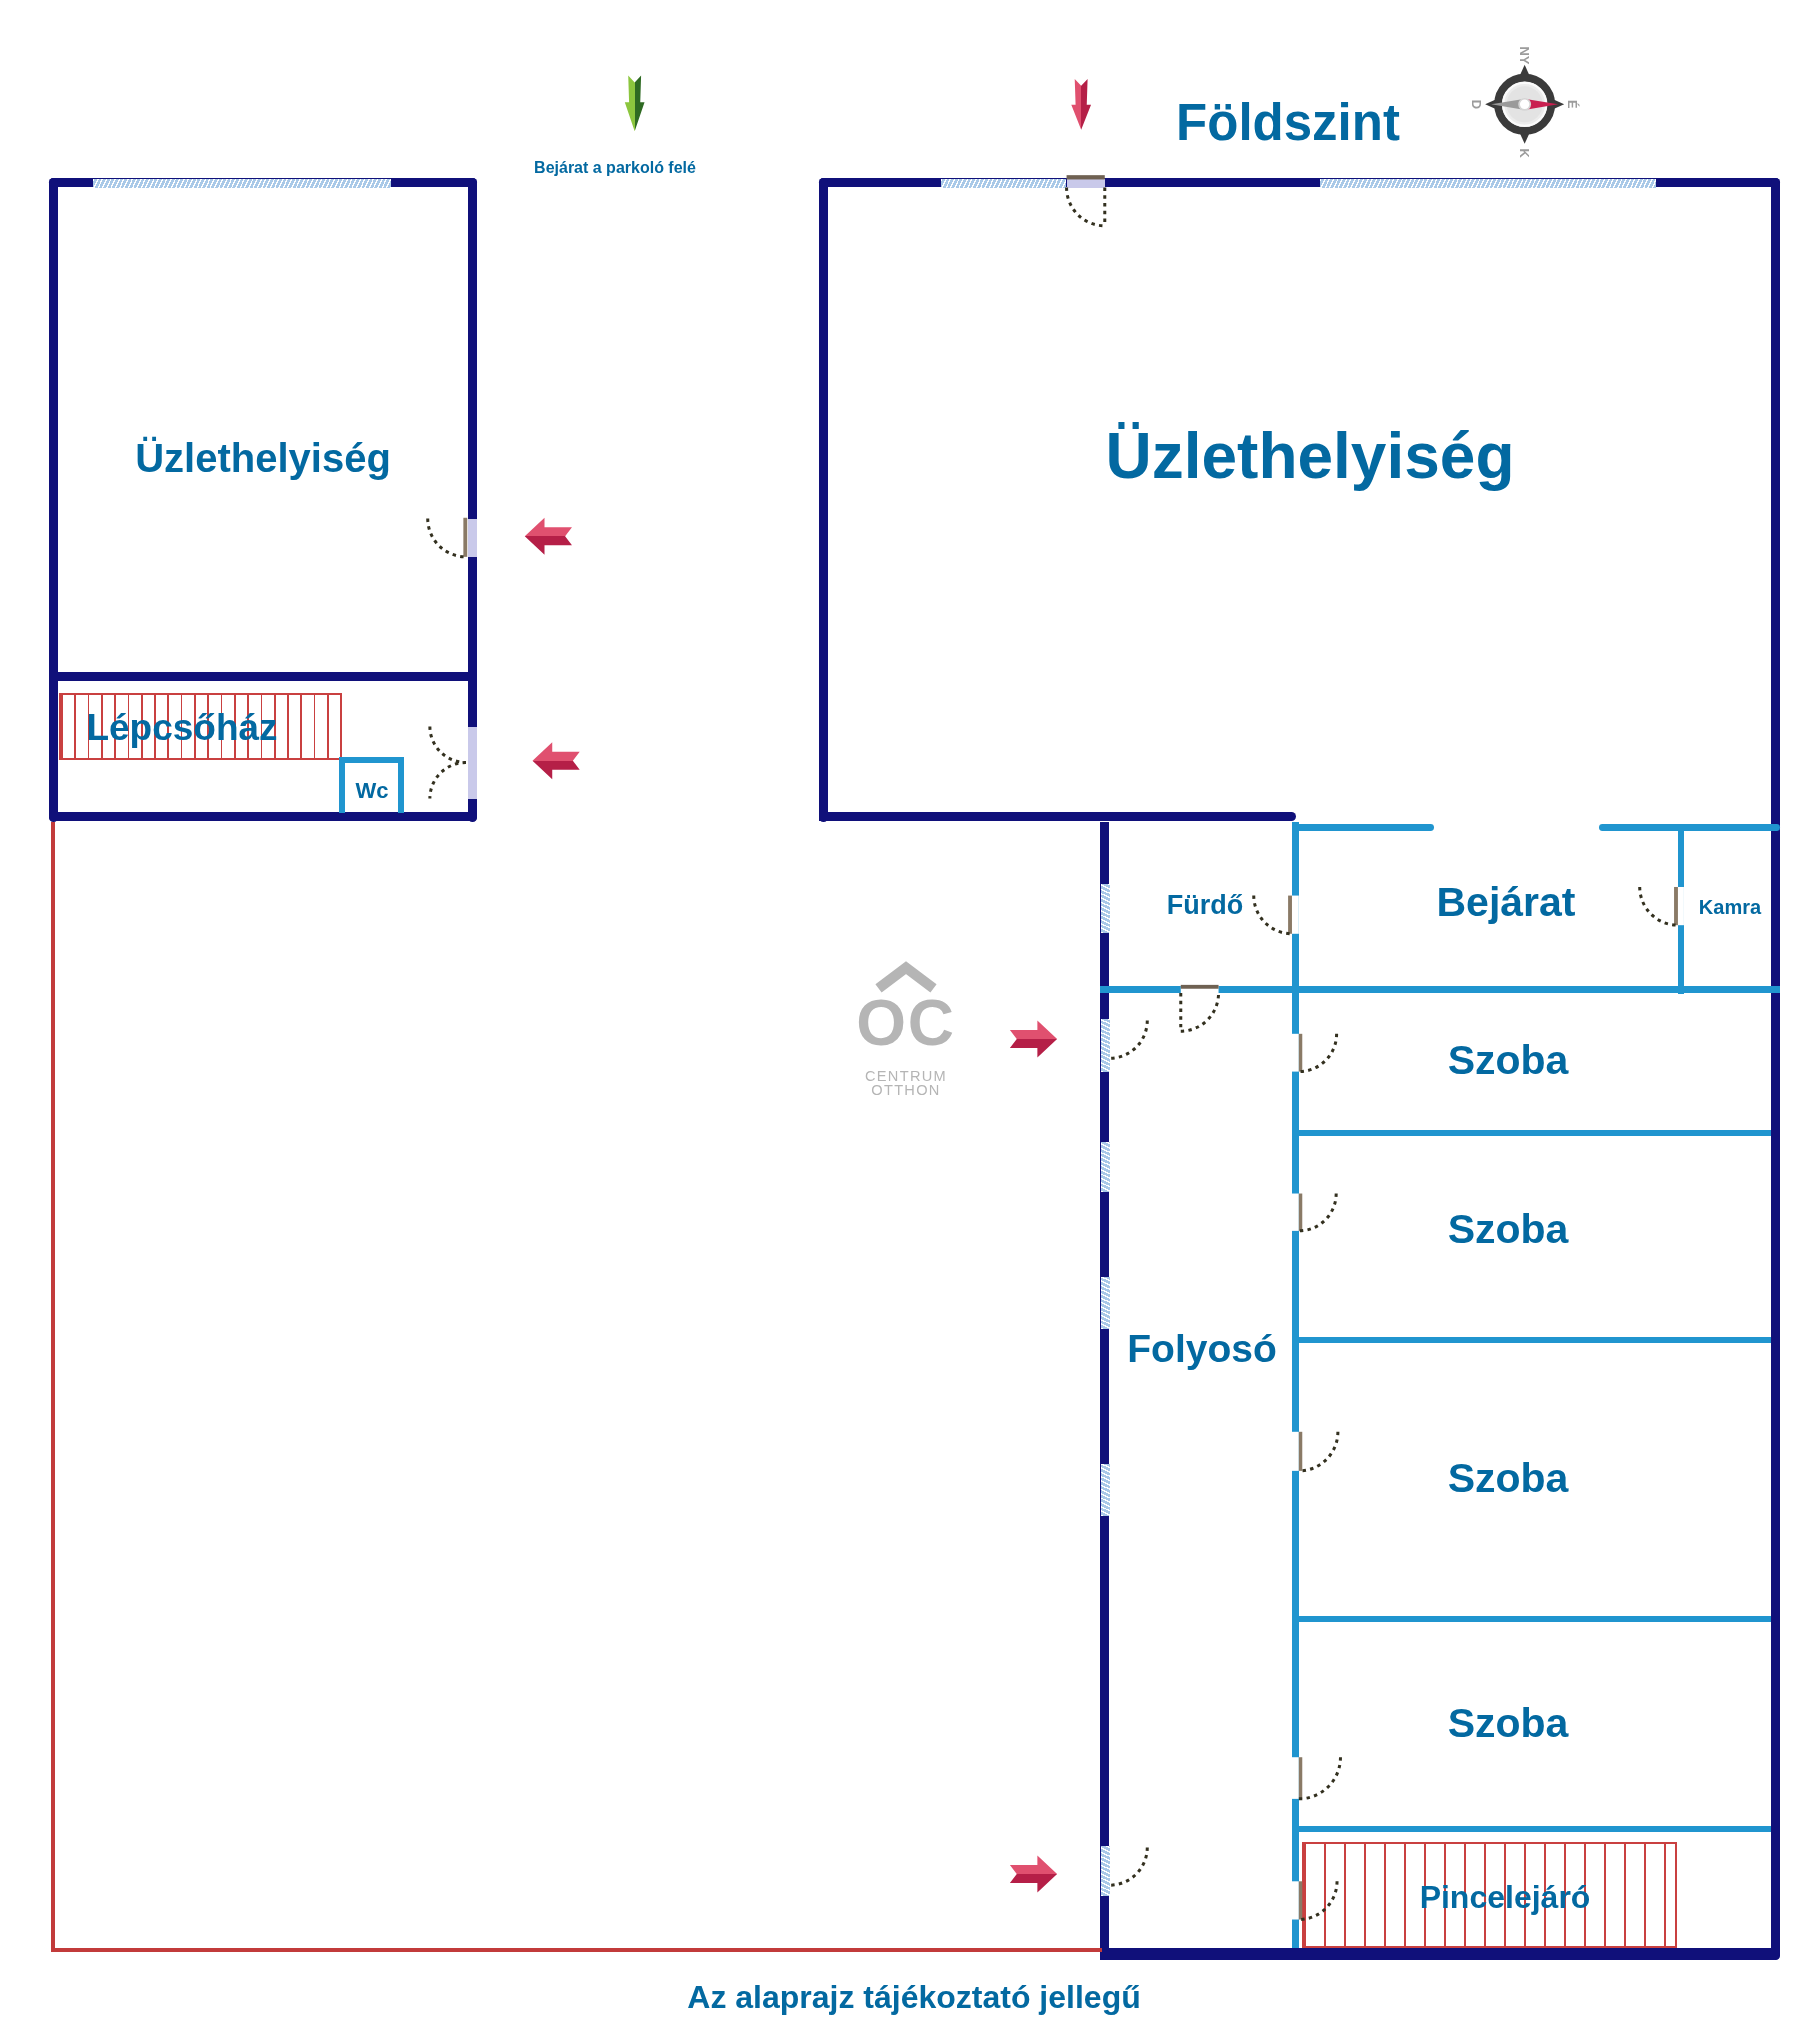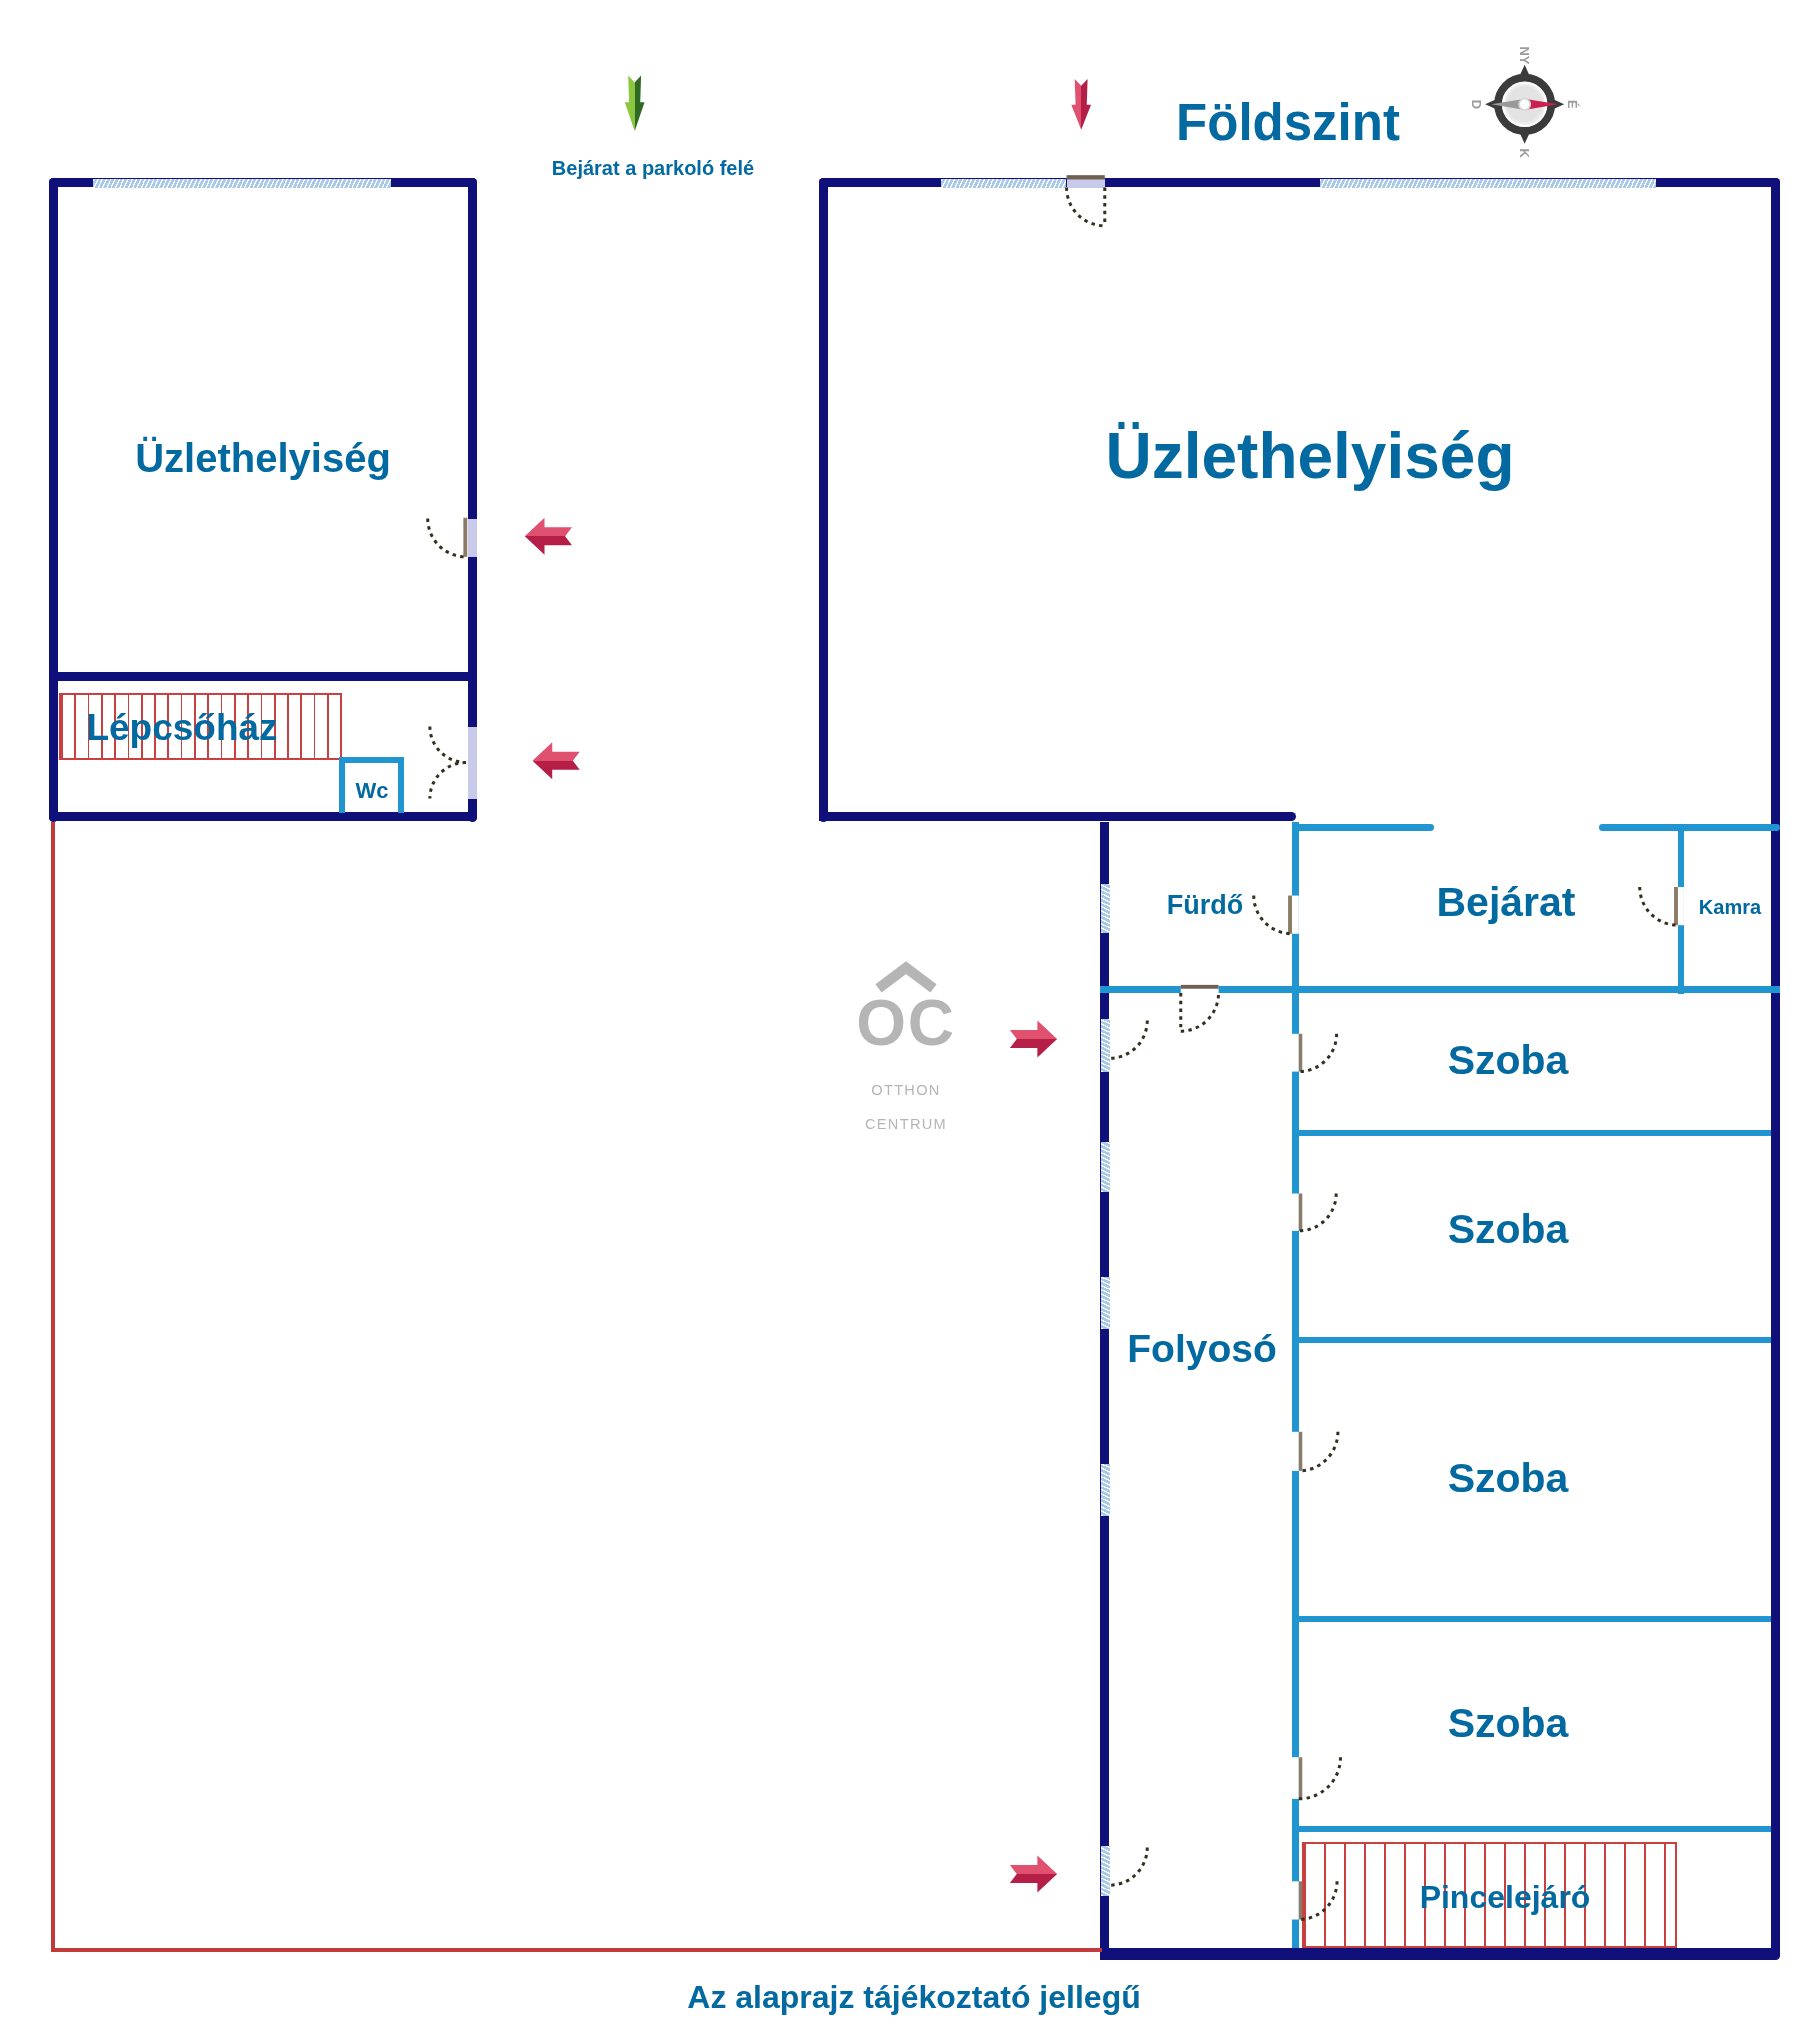--- a/index.html
+++ b/index.html
@@ -161,35 +161,35 @@
         <text x="130" y="30">É</text>
         <text x="244" y="141">K</text>
         <text x="130" y="252">D</text>
         <text x="16" y="141">NY</text>
       </g>
     </g>
 
     <path d="M 2046 2302 L 2110 2254 L 2174 2302" fill="none" stroke="#b5b5b5" stroke-width="24"></path>
   </svg>
 
-  <div class="lbl" style="left:653px;top:168px;font-size:20px;">Bejárat a parkoló felé</div>
+  <div class="lbl" style="left:615px;top:168px;font-size:16px;">Bejárat a parkoló felé</div>
   <div class="lbl" style="left:1288px;top:122px;font-size:51px;">Földszint</div>
   <div class="lbl" style="left:263px;top:458px;font-size:40px;">Üzlethelyiség</div>
   <div class="lbl" style="left:1310px;top:456px;font-size:64px;">Üzlethelyiség</div>
   <div class="lbl" style="left:182px;top:727px;font-size:37px;">Lépcsőház</div>
   <div class="lbl" style="left:372px;top:791px;font-size:22px;">Wc</div>
   <div class="lbl" style="left:1205px;top:905px;font-size:27px;">Fürdő</div>
   <div class="lbl" style="left:1506px;top:902px;font-size:41px;">Bejárat</div>
   <div class="lbl" style="left:1730px;top:907px;font-size:20px;">Kamra</div>
   <div class="lbl" style="left:1508px;top:1060px;font-size:41px;">Szoba</div>
   <div class="lbl" style="left:1508px;top:1229px;font-size:41px;">Szoba</div>
   <div class="lbl" style="left:1508px;top:1478px;font-size:41px;">Szoba</div>
   <div class="lbl" style="left:1508px;top:1723px;font-size:41px;">Szoba</div>
   <div class="lbl" style="left:1202px;top:1348px;font-size:39px;">Folyosó</div>
   <div class="lbl" style="left:1505px;top:1897px;font-size:32px;">Pincelejáró</div>
   <div class="lbl" style="left:914px;top:1997px;font-size:32px;">Az alaprajz tájékoztató jellegű</div>
 
   <div class="lbl gray" style="left:906px;top:1023px;font-size:64px;font-weight:600;letter-spacing:1.7px;">OC</div>
   <div class="lbl gray" style="left:906px;top:1058px;font-size:14.6px;font-weight:400;letter-spacing:1.3px;margin-top:32px;">OTTHON</div>
-  <div class="lbl gray" style="left:906px;top:1124px;font-size:14.6px;font-weight:400;letter-spacing:1.3px;">CENTRUM</div>
+  <div class="lbl gray" style="left:906px;top:1076px;font-size:14.6px;font-weight:400;letter-spacing:1.3px;">CENTRUM</div>
 
 </div>
 
 
 </body></html>

